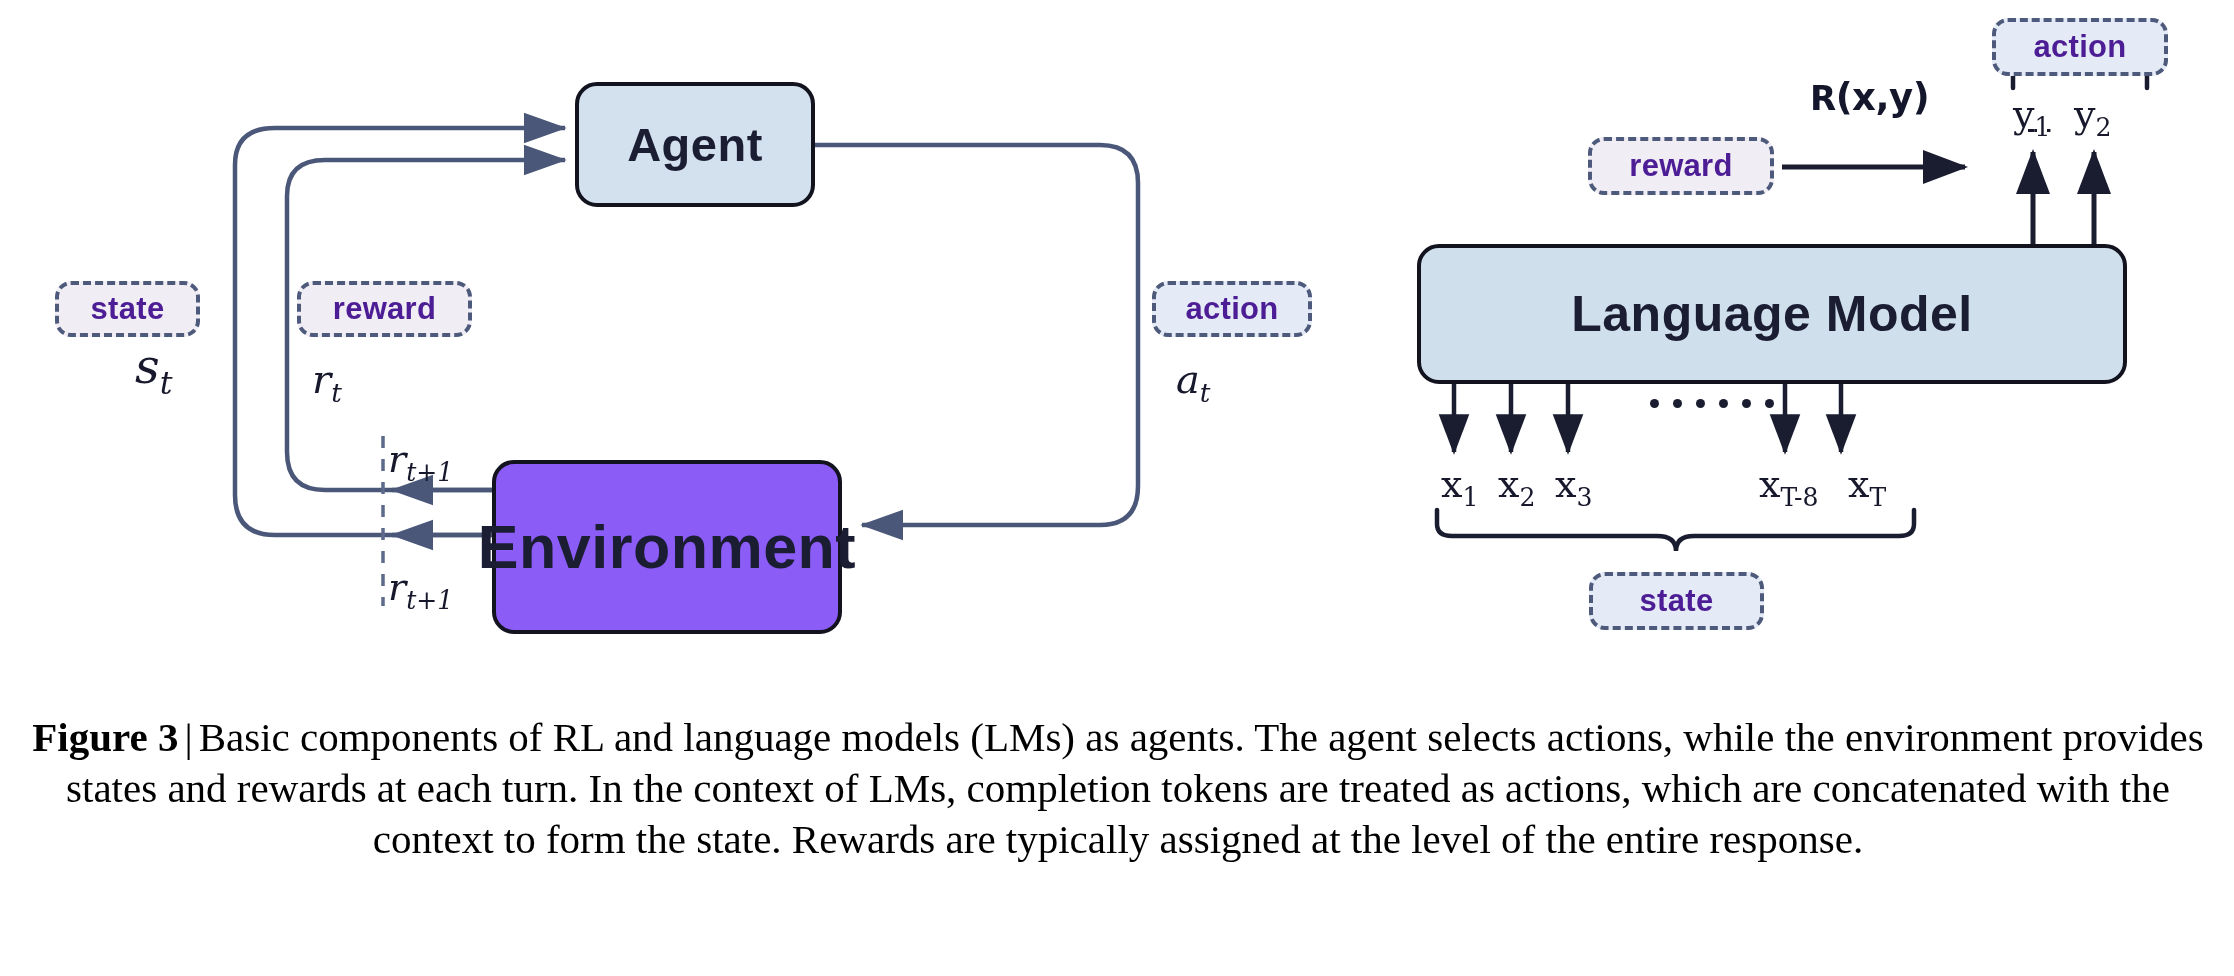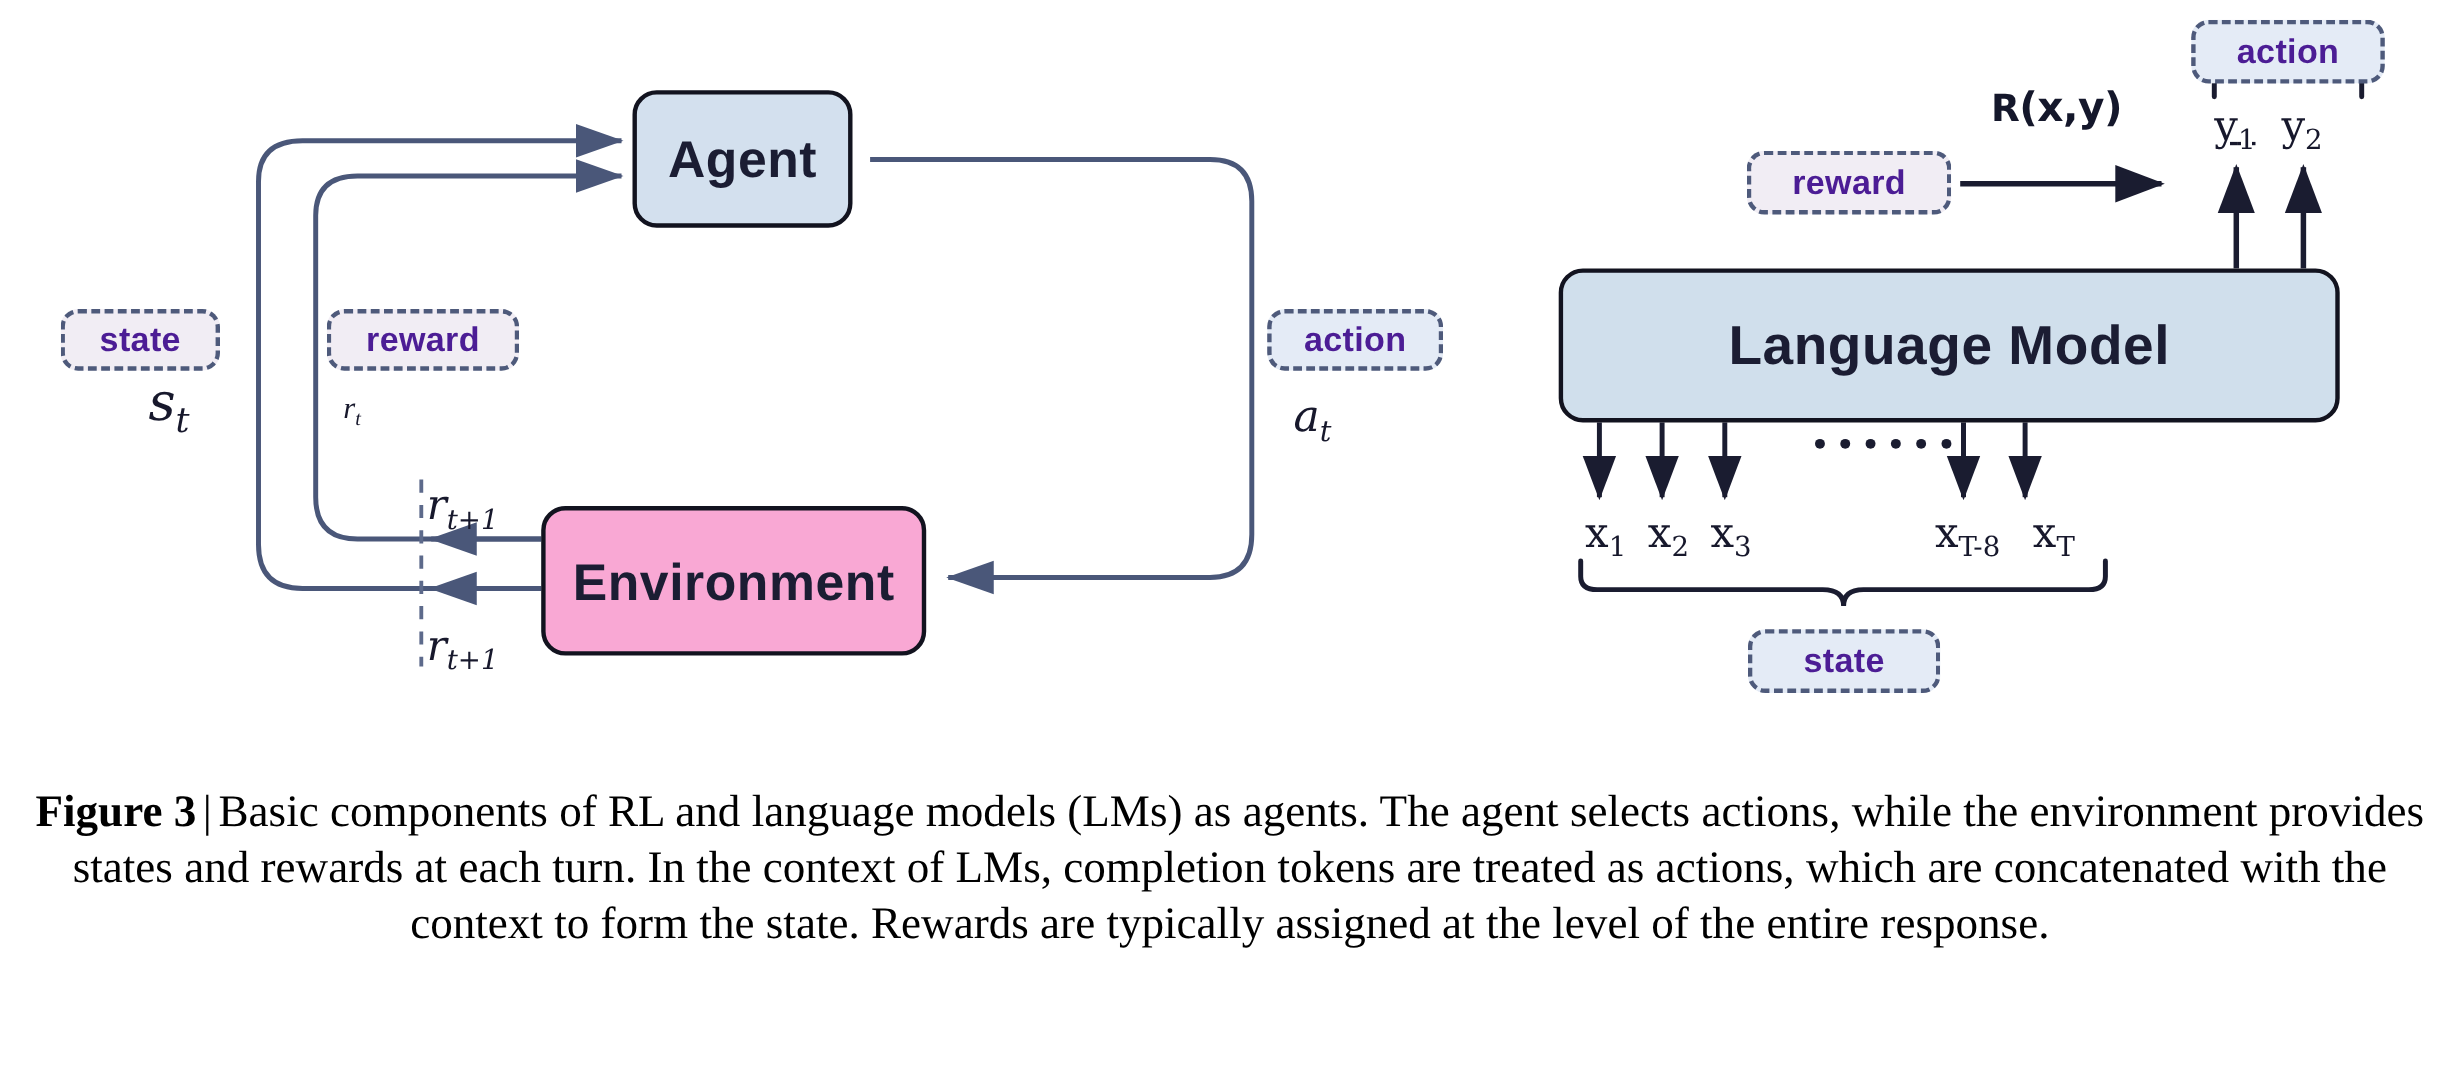--- a/index.html
+++ b/index.html
@@ -39,29 +39,29 @@
     border-radius: 22px;
     display: flex;
     align-items: center;
     justify-content: center;
     font-weight: 700;
     color: #1b1d33;
     letter-spacing: 0.5px;
   }
   #box-agent {
     left: 575px; top: 82px;
-    width: 200px; height: 125px;
+    width: 240px; height: 125px;
     background: #d3e0ee;
     font-size: 47px;
   }
   #box-environment {
     left: 492px; top: 460px;
-    width: 350px; height: 136px;
-    background: #f9a8d4;
-    font-size: 47px;
+    width: 350px; height: 174px;
+    background: #8b5cf6;
+    font-size: 61px;
   }
   #box-language-model {
     left: 1417px; top: 244px;
     width: 710px; height: 140px;
     background: #d0dfec;
     font-size: 50px;
   }
   
   .tag-chip {
     position: absolute;
@@ -91,21 +91,21 @@
     font-style: italic;
     color: #17182c;
     white-space: nowrap;
   }
   .math-sub {
     font-size: 0.66em;
     font-style: italic;
     vertical-align: sub;
   }
   #lbl-s-t    { left: 135px; top: 338px; font-size: 48px; }
-  #lbl-r-t    { left: 312px; top: 356px; font-size: 28px; font-family: Liberation Serif, serif; }
+  #lbl-r-t    { left: 312px; top: 356px; font-size: 40px; }
   #lbl-a-t    { left: 1176px; top: 356px; font-size: 40px; }
   #lbl-r-t1-a { left: 388px; top: 437px; font-size: 38px; }
   #lbl-r-t1-b { left: 388px; top: 565px; font-size: 38px; }
   
   .token-label {
     position: absolute;
     font-family: "DejaVu Serif", "Liberation Serif", serif;
     font-style: normal;
     color: #17182c;
     font-size: 38px;

